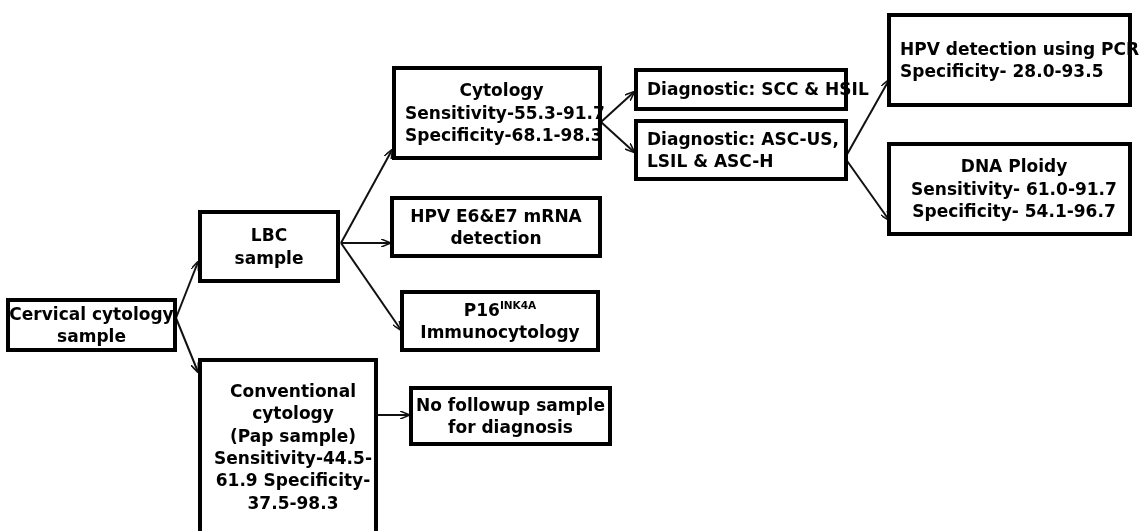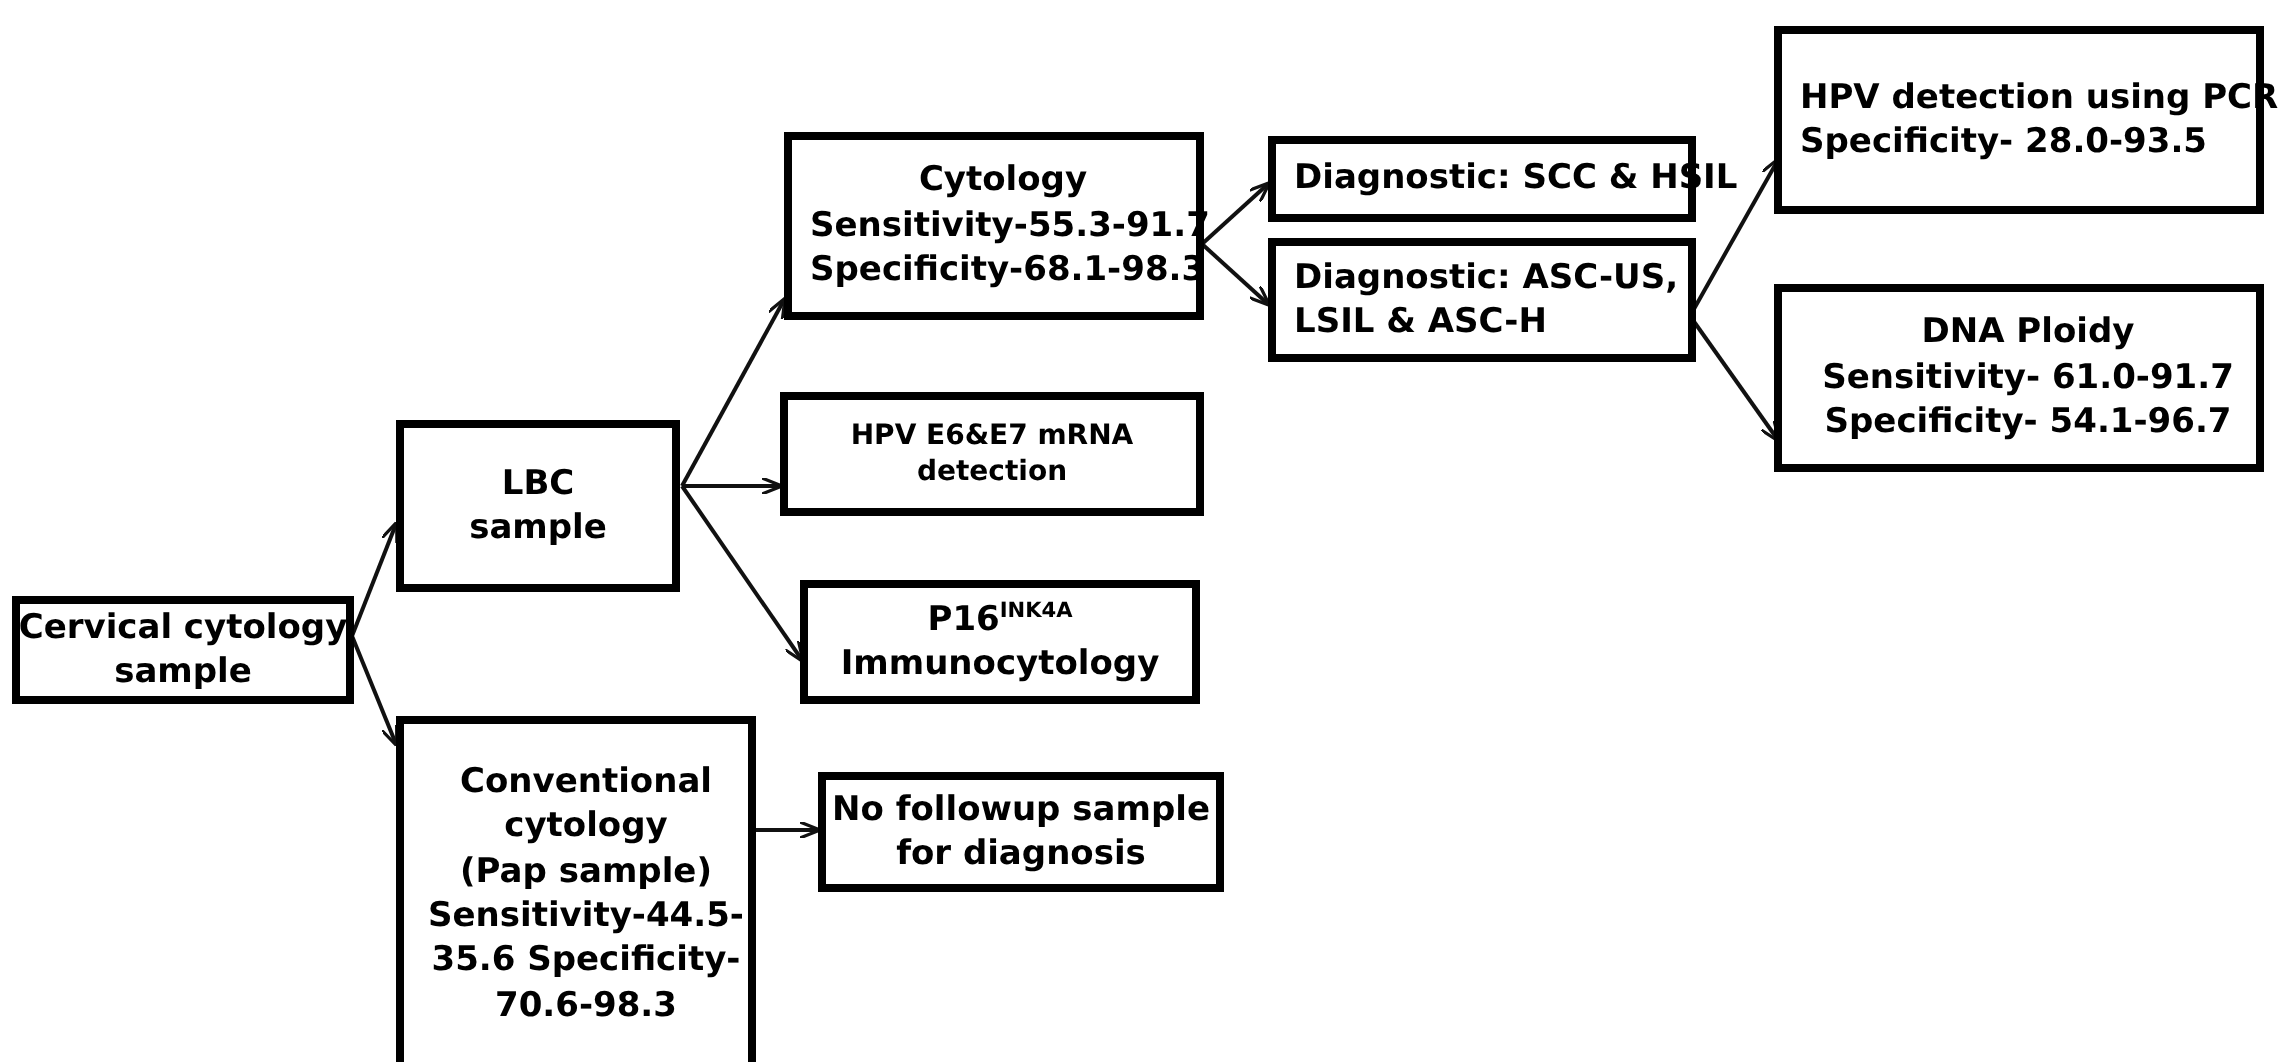--- a/index.html
+++ b/index.html
@@ -89,41 +89,41 @@
     <line x1="845" y1="158" x2="889" y2="80" stroke="#111111" stroke-width="2" marker-end="url(#arrowhead)"></line>
 
     <line x1="845" y1="158" x2="889" y2="220" stroke="#111111" stroke-width="2" marker-end="url(#arrowhead)"></line>
   </svg>
 
   <div class="node center" style="left:6px; top:298px; width:171px; height:54px; font-size:17px;">
     <span class="line">Cervical  cytology</span>
     <span class="line">sample</span>
   </div>
 
-  <div class="node center" style="left:198px; top:210px; width:142px; height:86px; font-size:17px;">
+  <div class="node center" style="left:198px; top:210px; width:142px; height:73px; font-size:17px;">
     <span class="line">LBC</span>
     <span class="line">sample</span>
   </div>
 
   <div class="node mixed" style="left:198px; top:358px; width:180px; height:178px; font-size:17px; padding-left:10px;">
     <span class="line ctr">Conventional</span>
     <span class="line ctr">cytology</span>
     <span class="line ctr">(Pap sample)</span>
     <span class="line">Sensitivity-44.5-</span>
-    <span class="line">35.6 Specificity-</span>
-    <span class="line">70.6-98.3</span>
+    <span class="line">61.9 Specificity-</span>
+    <span class="line">37.5-98.3</span>
   </div>
 
   <div class="node mixed" style="left:392px; top:66px; width:210px; height:94px; font-size:17px; padding-left:9px;">
     <span class="line ctr">Cytology</span>
     <span class="line">Sensitivity-55.3-91.7</span>
     <span class="line">Specificity-68.1-98.3</span>
   </div>
 
-  <div class="node center" style="left:390px; top:196px; width:212px; height:62px; font-size:14px;">
+  <div class="node center" style="left:390px; top:196px; width:212px; height:62px; font-size:17px;">
     <span class="line">HPV E6&amp;E7 mRNA</span>
     <span class="line">detection</span>
   </div>
 
   <div class="node center" style="left:400px; top:290px; width:200px; height:62px; font-size:17px;">
     <span class="line"><span>P16</span><sup>INK4A</sup></span>
     <span class="line">Immunocytology</span>
   </div>
 
   <div class="node left" style="left:634px; top:68px; width:214px; height:43px; font-size:17px;">

